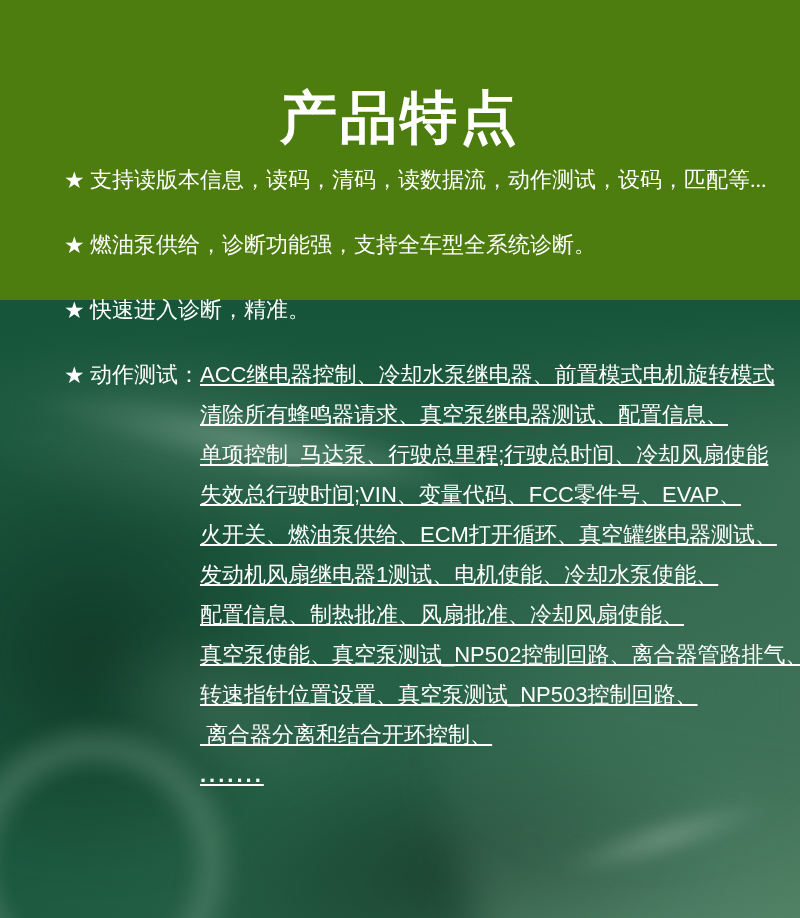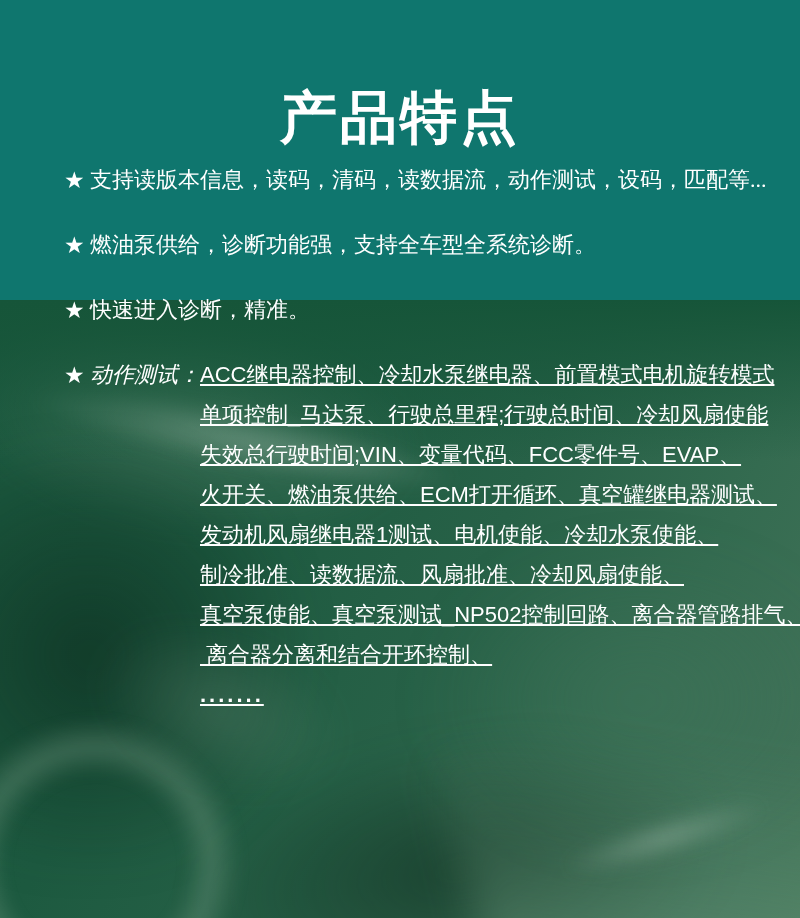--- a/index.html
+++ b/index.html
@@ -2,21 +2,21 @@
 <html><head>
 <meta charset="utf-8">
 <style>
   html,body{margin:0;padding:0;}
   body{background:#222;font-family:"Liberation Sans","DejaVu Sans",sans-serif;}
   .page{
     position:relative;
     width:800px;height:918px;
     margin:0 auto;
     overflow:hidden;
-    background:#0f766e;
+    background:#4d7c0f;
     color:#ffffff;
   }
   
   .photo-sim{
     position:absolute;left:0;right:0;top:300px;bottom:0;
     background:linear-gradient(118deg,#1a573d 0%,#1d5a40 30%,#276147 55%,#346b50 75%,#3f7157 92%,#447659 100%);
   }
   .photo-sim::after{ 
     content:"";position:absolute;left:0;right:0;top:0;height:160px;
     background:linear-gradient(to bottom,#165539 0%,rgba(22,85,57,0) 100%);
@@ -59,21 +59,21 @@
   .feature{
     position:absolute;left:64px;right:12px;
     display:flex;align-items:flex-start;
     font-size:22px;font-weight:500;
     z-index:5;
   }
   .feature .star{flex:none;width:26px;font-size:23px;line-height:32px;}
   .feature .ftext{line-height:32px;white-space:nowrap;font-family:Liberation Serif, serif;}
   .f1{top:164px;} .f2{top:229px;} .f3{top:294px;} .f4{top:355px;}
   .f4 .star{line-height:40px;}
-  .f4 .flabel{flex:none;width:110px;line-height:40px;white-space:nowrap;font-style:italic;}
+  .f4 .flabel{flex:none;width:110px;line-height:40px;white-space:nowrap;}
   .f4 .flines{flex:1;min-width:0;}
   .f4 .fline{line-height:40px;white-space:pre;text-decoration:underline;}
   .f4 .fline-dots{letter-spacing:3px;font-weight:700;}
 </style>
 </head>
 <body>
 
 <div class="page">
 
   <div class="photo-sim">
@@ -103,24 +103,26 @@
   <div class="feature f3">
     <span class="star">★</span>
     <span class="ftext">快速进入诊断，精准。</span>
   </div>
 
   <div class="feature f4">
     <span class="star">★</span>
     <span class="flabel">动作测试：</span>
     <div class="flines">
       <div class="fline">ACC继电器控制、冷却水泵继电器、前置模式电机旋转模式</div>
+      <div class="fline">清除所有蜂鸣器请求、真空泵继电器测试、配置信息、</div>
       <div class="fline">单项控制_马达泵、行驶总里程;行驶总时间、冷却风扇使能</div>
       <div class="fline">失效总行驶时间;VIN、变量代码、FCC零件号、EVAP、</div>
       <div class="fline">火开关、燃油泵供给、ECM打开循环、真空罐继电器测试、</div>
       <div class="fline">发动机风扇继电器1测试、电机使能、冷却水泵使能、</div>
-      <div class="fline">制冷批准、读数据流、风扇批准、冷却风扇使能、</div>
+      <div class="fline">配置信息、制热批准、风扇批准、冷却风扇使能、</div>
       <div class="fline">真空泵使能、真空泵测试_NP502控制回路、离合器管路排气、</div>
+      <div class="fline">转速指针位置设置、真空泵测试_NP503控制回路、</div>
       <div class="fline"> 离合器分离和结合开环控制、</div>
       <div class="fline fline-dots">.......</div>
     </div>
   </div>
 
 </div>
 
 </body></html>

